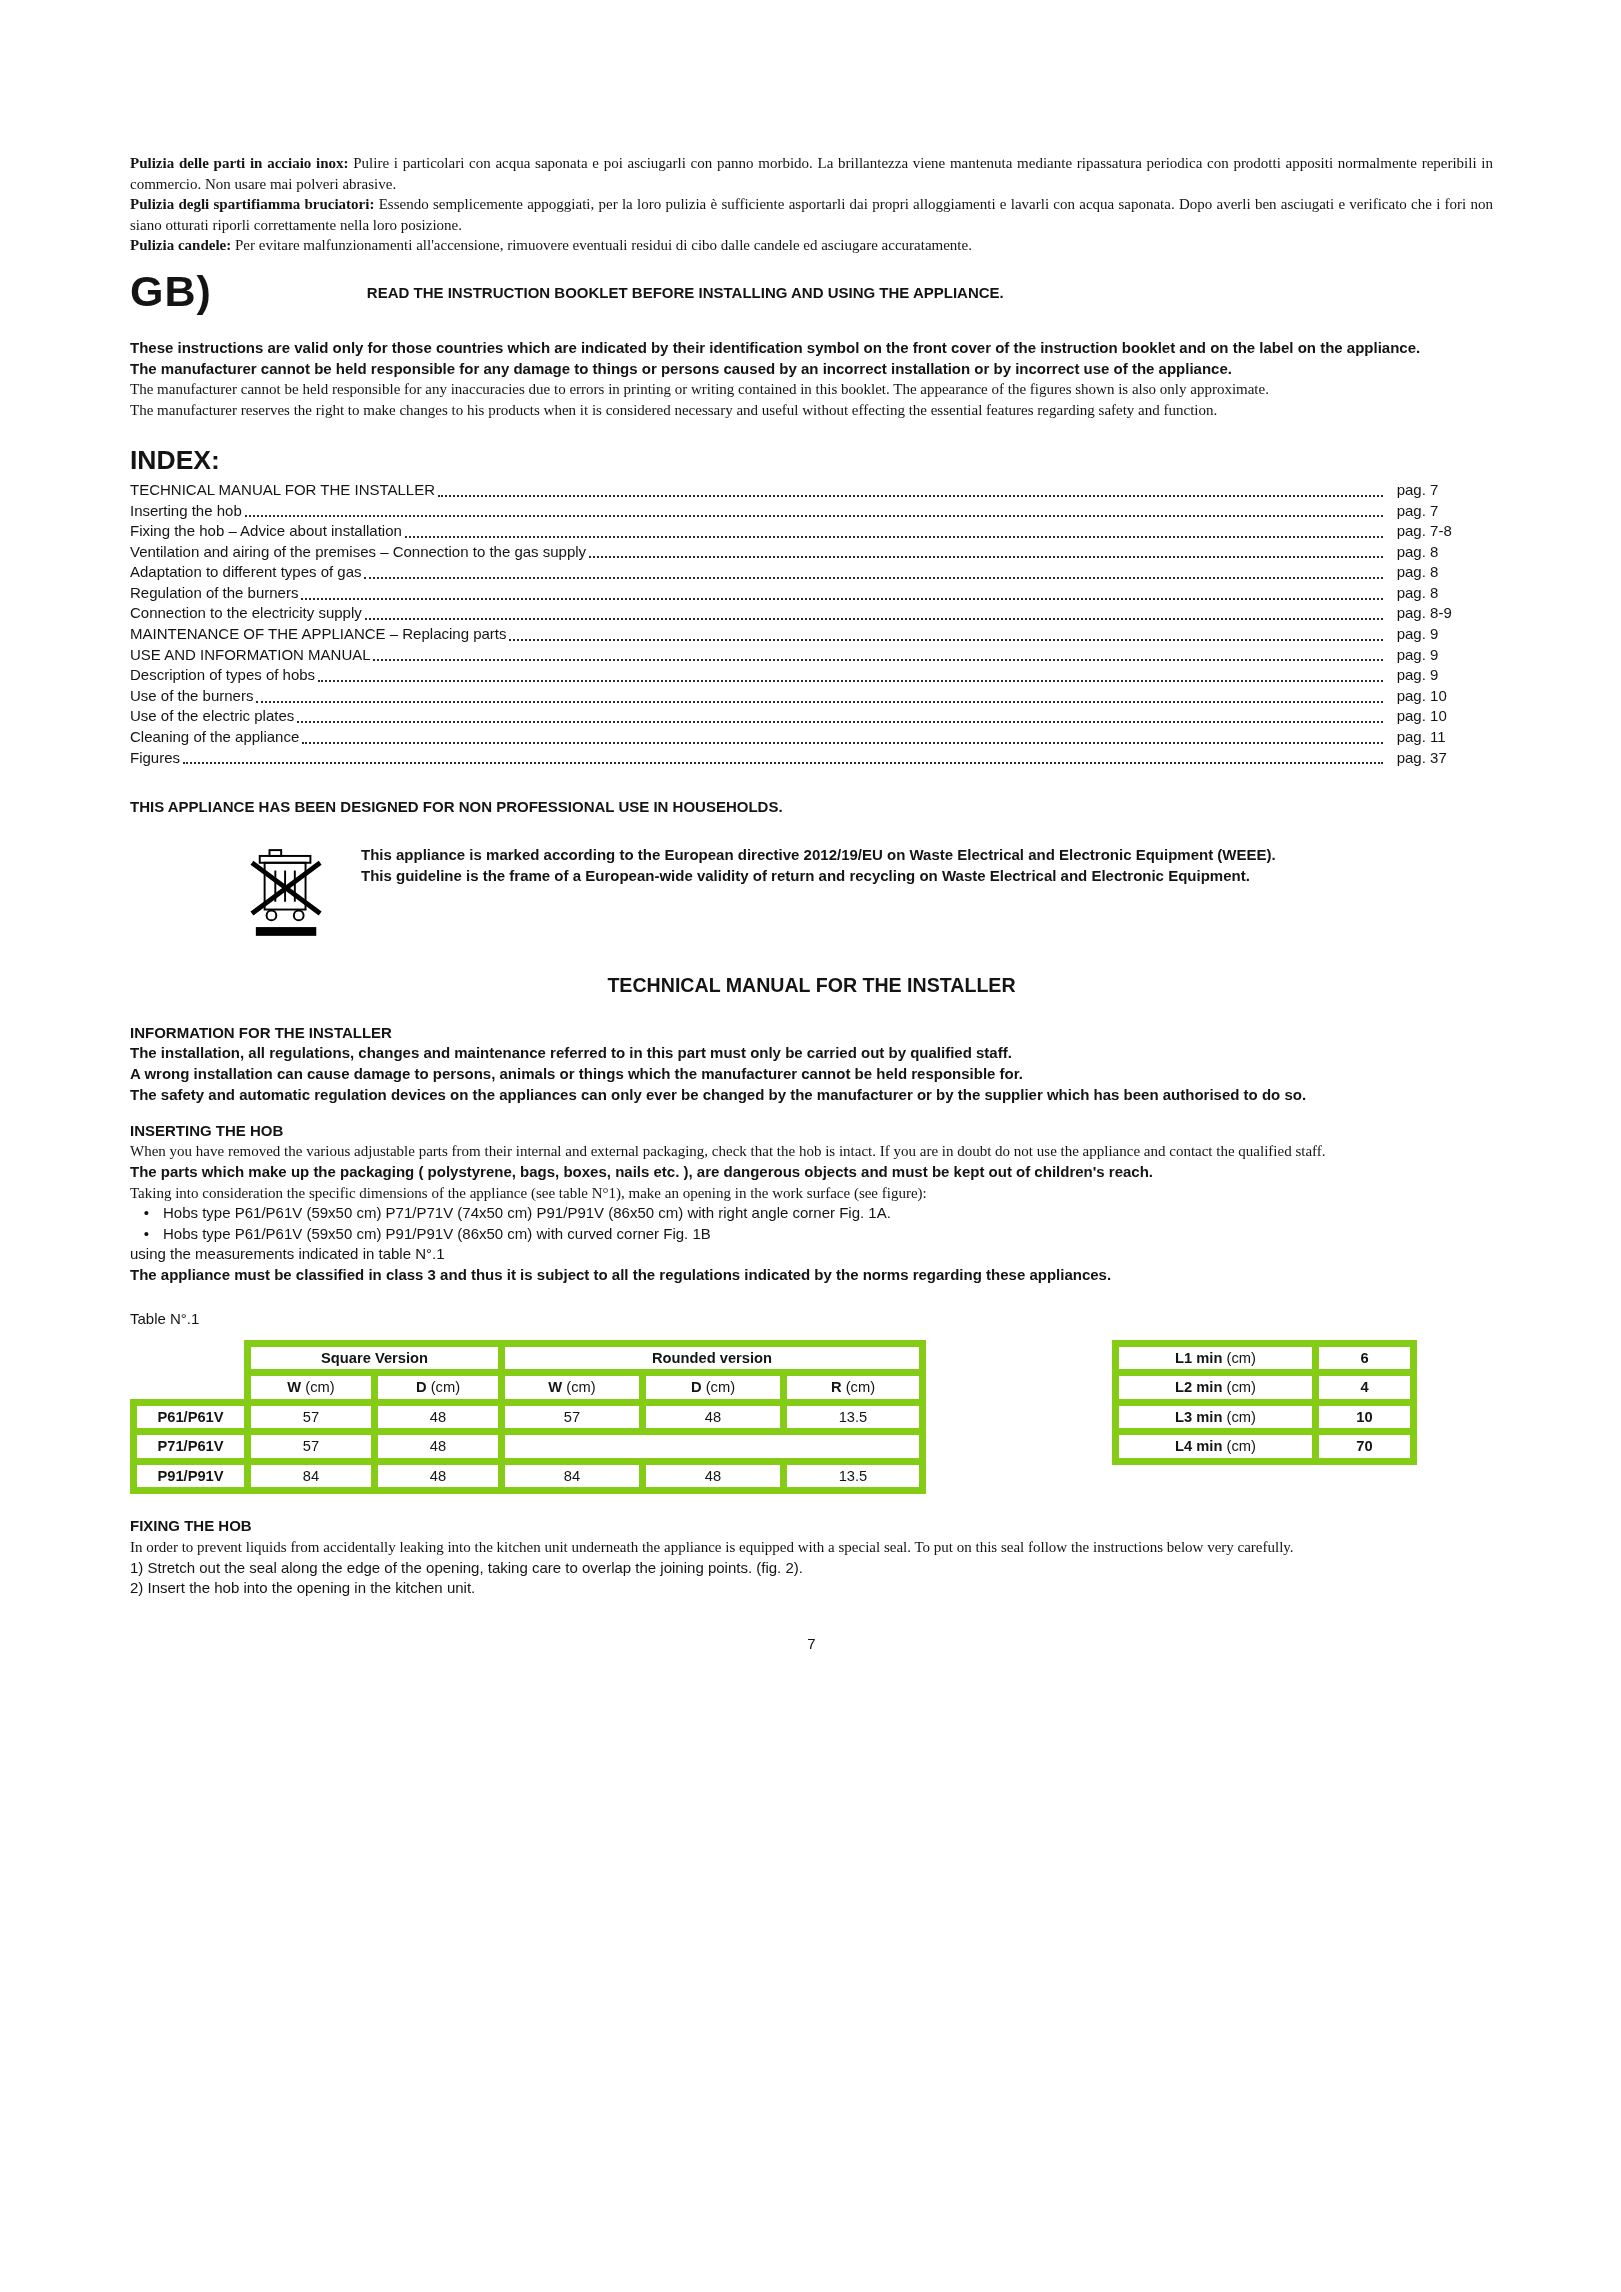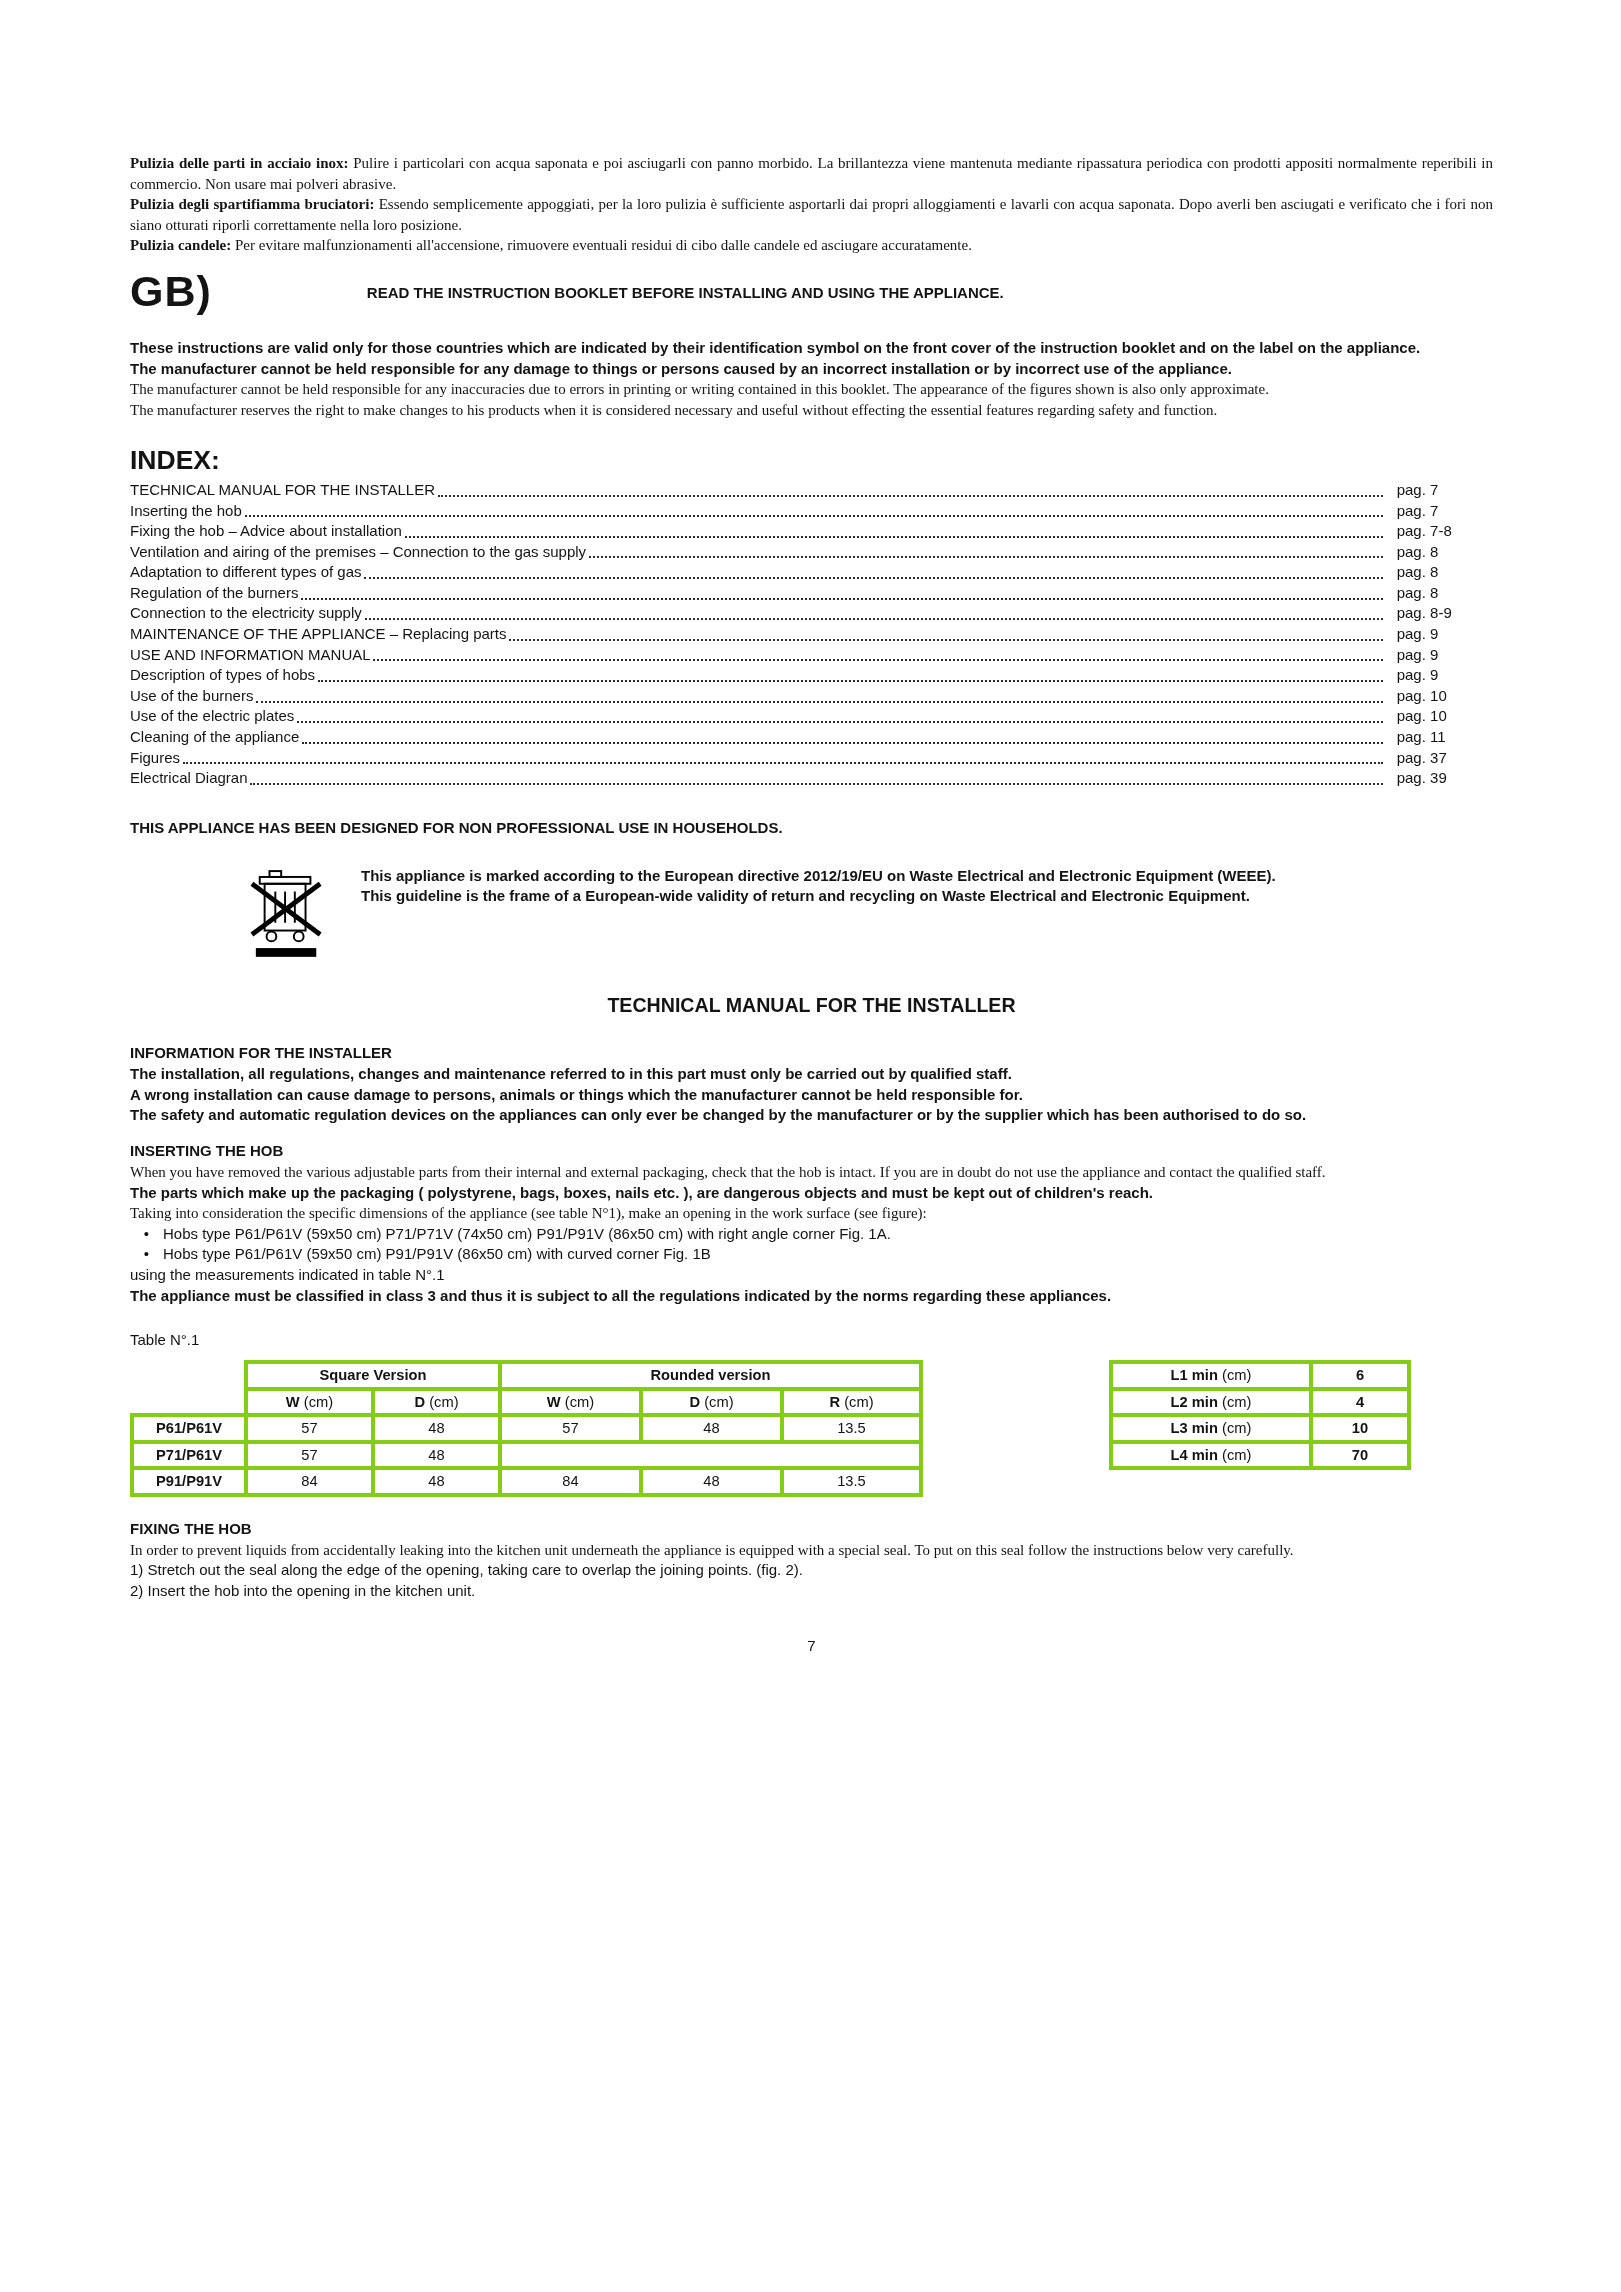--- a/index.html
+++ b/index.html
@@ -49,21 +49,21 @@
   .bullet-dot { width:33px; text-align:center; flex:0 0 33px; }
   .bullet-dot::before { content:"\2022"; }
   .bullet-text { flex:1; }
 
   
   .table-area { margin-top:23.5px; }
   .table-caption { margin-bottom:9.8px; }
   .tables-row { display:flex; align-items:flex-start; margin-top:3.9px; }
   table { border-collapse:collapse; table-layout:fixed; }
   .main-table td, .main-table th,
-  .side-table td { border:4px solid #84cc16; height:24.5px; text-align:center; vertical-align:middle; font-size:14.7px; padding:1px 3.9px; }
+  .side-table td { border:7px solid #84cc16; height:24.5px; text-align:center; vertical-align:middle; font-size:14.7px; padding:1px 3.9px; }
   .main-table th { font-weight:bold; }
   .main-table .blank { border:none; }
   .rowlabel { font-weight:bold; }
   .side-table { margin-left:186px; }
   .side-table .val { font-weight:bold; }
 
   .footer-page { text-align:center; margin-top:35px; }
 </style>
 </head>
 <body>
@@ -152,25 +152,20 @@
       </div>
     <div class="idx-row">
         <span class="idx-label">Cleaning of the appliance</span>
         <span class="idx-dots"></span>
         <span class="idx-page">pag. 11</span>
       </div>
     <div class="idx-row">
         <span class="idx-label">Figures</span>
         <span class="idx-dots"></span>
         <span class="idx-page">pag. 37</span>
-      </div>
-    <div class="idx-row">
-        <span class="idx-label">Electrical Diagran</span>
-        <span class="idx-dots"></span>
-        <span class="idx-page">pag. 39</span>
       </div>
   </div>
 
   <p class="designed">THIS APPLIANCE HAS BEEN DESIGNED FOR NON PROFESSIONAL USE IN HOUSEHOLDS.</p>
 
   <div class="weee-row">
     <span class="weee-icon">
       <svg width="76" height="94" viewBox="0 0 78 96" xmlns="http://www.w3.org/2000/svg">
         <rect x="20" y="5" width="12" height="6" fill="none" stroke="#000" stroke-width="2"></rect>
         <rect x="10" y="11" width="52" height="7" fill="none" stroke="#000" stroke-width="2"></rect>

